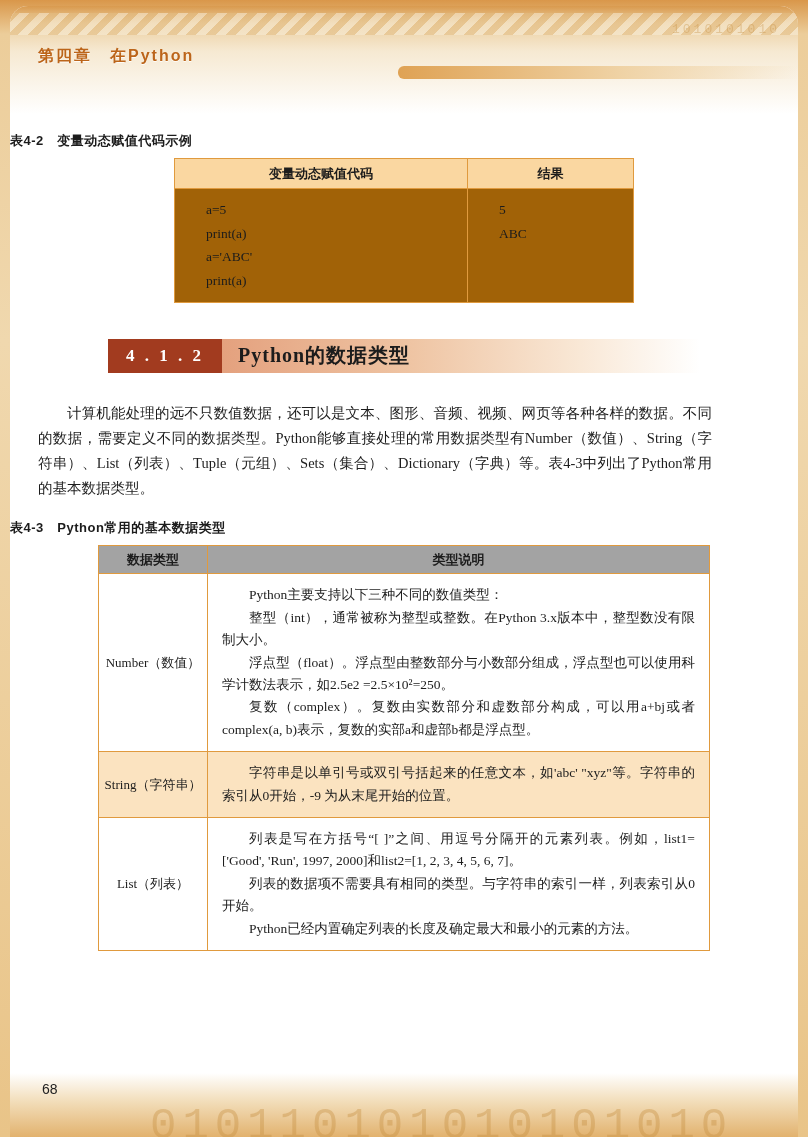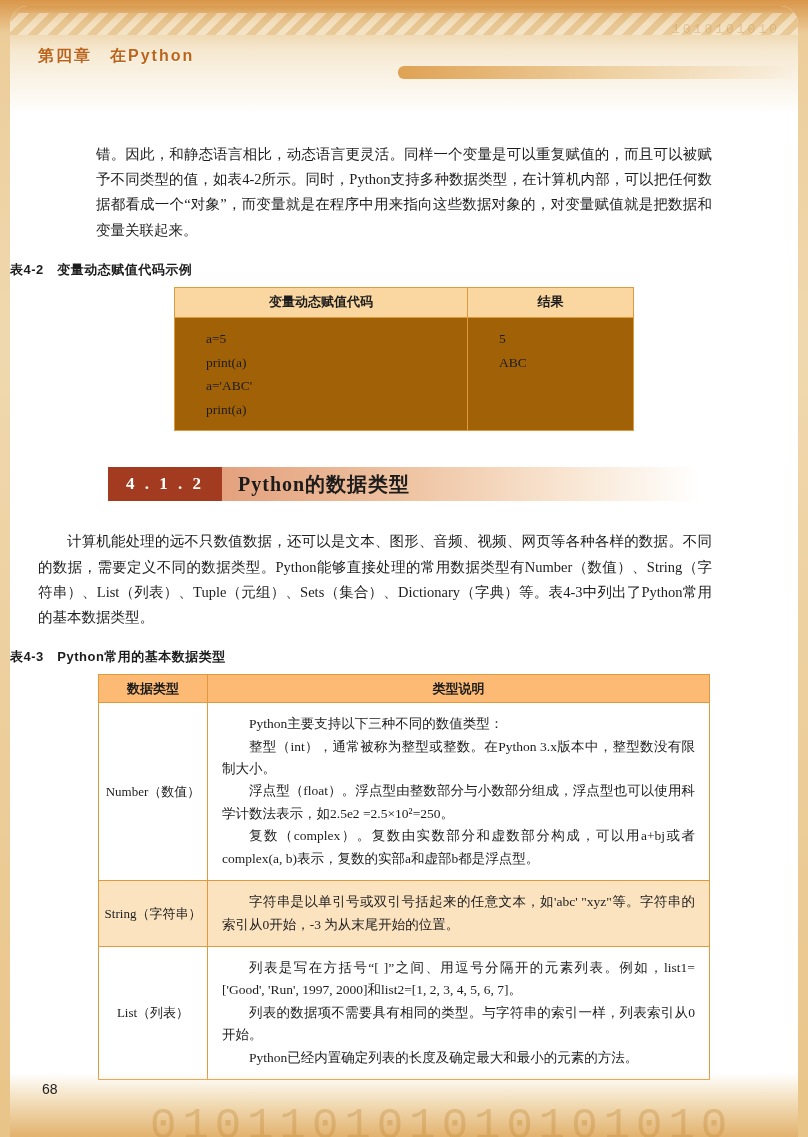--- a/index.html
+++ b/index.html
@@ -63,21 +63,21 @@
   }
   .sec-band{
     flex:1;display:flex;align-items:center;padding-left:16px;
     background:linear-gradient(90deg,#e4a17e 0%,#efc5a4 40%,#f9e8d6 75%,#ffffff 100%);
   }
   .sec-title{font-size:20px;font-weight:bold;letter-spacing:1px;}
   
   .t43{width:612px;margin:8px auto 0 auto;font-size:13.5px;}
   .t43 th,.t43 td{border:1px solid #e09a3e;}
   .t43 th{
-    background:#fdba74;font-family:"Liberation Sans",sans-serif;font-size:13px;
+    background:#a3a3a3;font-family:"Liberation Sans",sans-serif;font-size:13px;
     font-weight:bold;height:25px;text-align:center;
   }
   .t43 .col-type{width:106px;}
   .t43 td.type-cell{text-align:center;vertical-align:middle;font-size:13px;padding:4px 2px;}
   .t43 td.desc-cell{vertical-align:middle;padding:10px 14px;line-height:1.66;}
   .t43 td.desc-cell p{margin:0;text-indent:2em;text-align:justify;}
   .t43 tr.tinted td{background:#fbe3c0;}
   .t43 tr.plain td{background:#ffffff;}
   
   .footer-band{
@@ -101,21 +101,20 @@
 
     <div class="header-band">
       <div class="ornament-strip"></div>
       <div class="binary-top">1010101010</div>
       <div class="chapter-title">第四章　在Python</div>
       <div class="title-rule"></div>
     </div>
 
     <div class="content">
 
-      <p class="para">错。因此，和静态语言相比，动态语言更灵活。同样一个变量是可以重复赋值的，而且可以被赋予不同类型的值，如表4-2所示。同时，Python支持多种数据类型，在计算机内部，可以把任何数据都看成一个“对象”，而变量就是在程序中用来指向这些数据对象的，对变量赋值就是把数据和变量关联起来。</p>
 
       <div class="tbl-caption">表4-2　变量动态赋值代码示例</div>
 
       <table class="t42">
         <tbody>
             <tr>
           <th class="col-code">变量动态赋值代码</th>
           <th>结果</th>
         </tr>
         <tr>
@@ -155,21 +154,21 @@
           <td class="desc-cell">
             <p>Python主要支持以下三种不同的数值类型：</p>
             <p>整型（int），通常被称为整型或整数。在Python 3.x版本中，整型数没有限制大小。</p>
             <p>浮点型（float）。浮点型由整数部分与小数部分组成，浮点型也可以使用科学计数法表示，如2.5e2 =2.5×10²=250。</p>
             <p>复数（complex）。复数由实数部分和虚数部分构成，可以用a+bj或者complex(a, b)表示，复数的实部a和虚部b都是浮点型。</p>
           </td>
         </tr>
         <tr class="tinted">
           <td class="type-cell">String（字符串）</td>
           <td class="desc-cell">
-            <p>字符串是以单引号或双引号括起来的任意文本，如'abc' "xyz"等。字符串的索引从0开始，-3 为从末尾开始的位置。</p>
+            <p>字符串是以单引号或双引号括起来的任意文本，如'abc' "xyz"等。字符串的索引从0开始，-9 为从末尾开始的位置。</p>
           </td>
         </tr>
         <tr class="plain">
           <td class="type-cell">List（列表）</td>
           <td class="desc-cell">
             <p>列表是写在方括号“[ ]”之间、用逗号分隔开的元素列表。例如，list1=['Good', 'Run', 1997, 2000]和list2=[1, 2, 3, 4, 5, 6, 7]。</p>
             <p>列表的数据项不需要具有相同的类型。与字符串的索引一样，列表索引从0开始。</p>
             <p>Python已经内置确定列表的长度及确定最大和最小的元素的方法。</p>
           </td>
         </tr>

